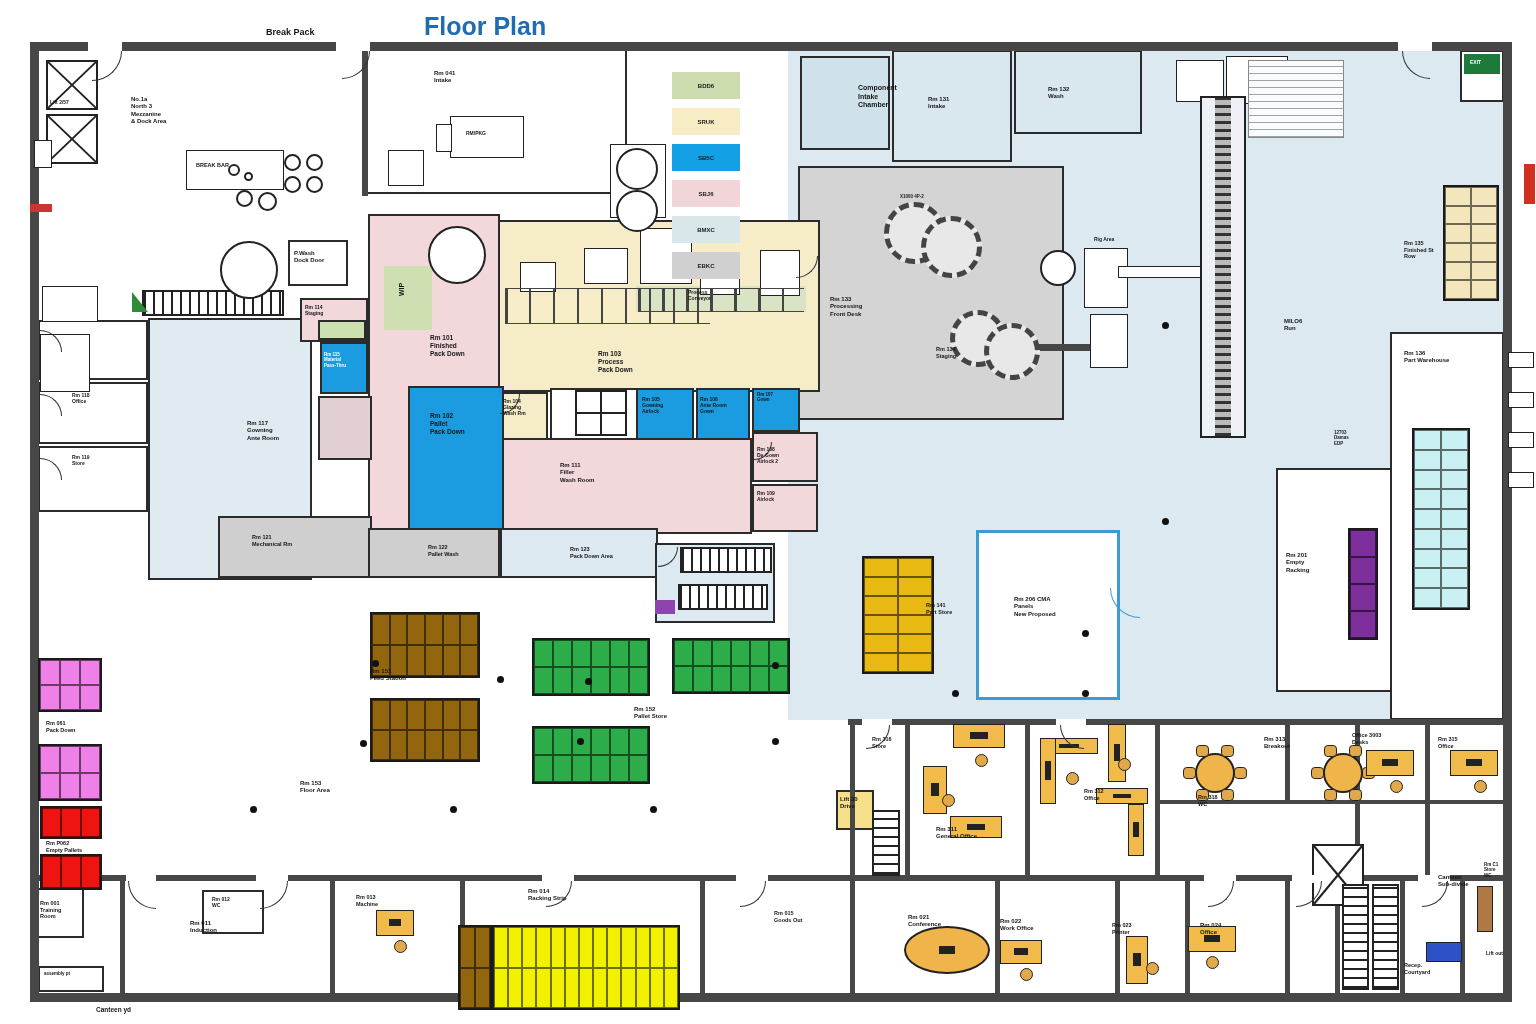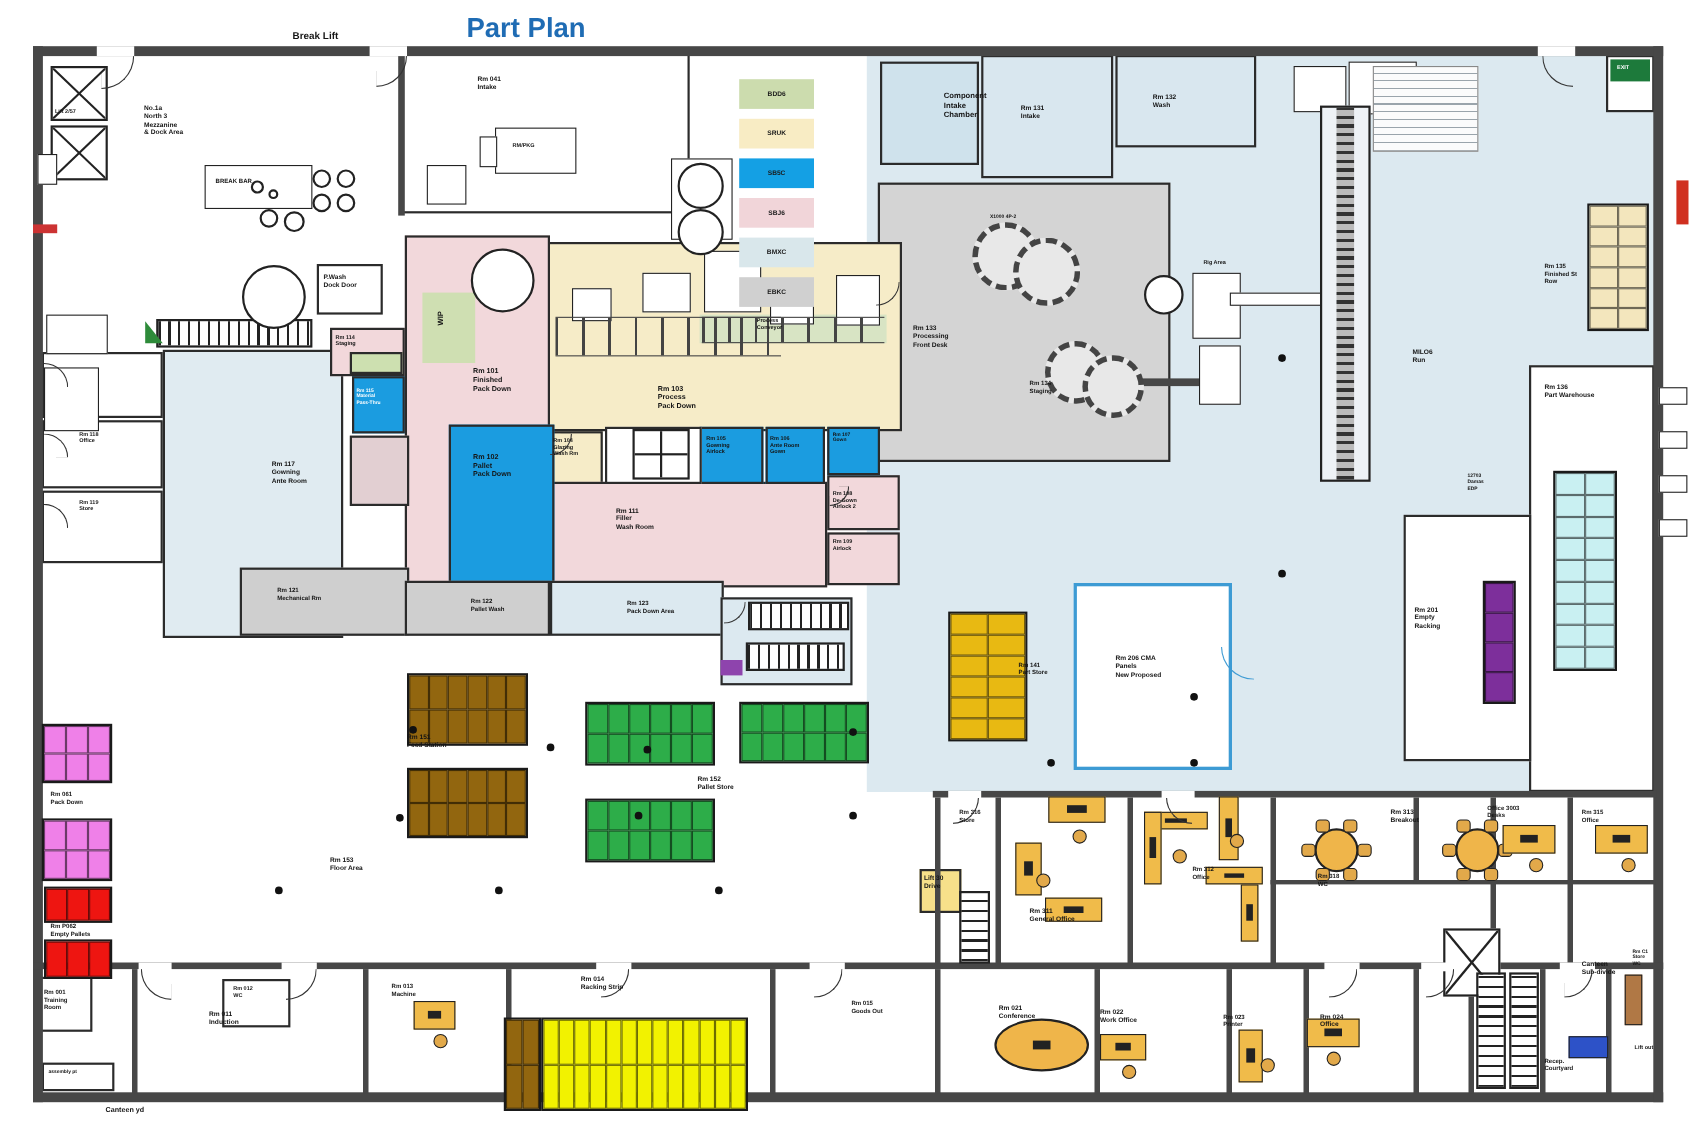--- a/index.html
+++ b/index.html
@@ -8,21 +8,21 @@
   .title{position:absolute;left:424px;top:12px;font-size:25px;font-weight:800;color:#1f6cb4;}
   .lbl{position:absolute;white-space:pre-line;font-weight:700;color:#151515;line-height:1.22;}
   .cellgrid{position:absolute;display:grid;border:2px solid #1a1a1a;box-sizing:border-box;}
   .cellgrid>div{border:1px solid rgba(0,0,0,.55);box-sizing:border-box;}
   .abs{position:absolute;box-sizing:border-box;}
 </style>
 </head>
 <body>
 
 <div id="canvas">
-  <div class="title">Part Plan</div>
+  <div class="title">Floor Plan</div>
 <div class="abs" style="left: 788px; top: 50px; width: 716px; height: 670px; background: rgb(220, 233, 240);"></div>
     <div class="abs" style="left: 1390px; top: 332px; width: 114px; height: 388px; background: rgb(255, 255, 255); border: 2px solid rgb(43, 43, 43);"></div>
     <div class="abs" style="left: 1276px; top: 468px; width: 116px; height: 224px; background: rgb(255, 255, 255); border: 2px solid rgb(43, 43, 43);"></div>
     <div class="abs" style="left: 1460px; top: 50px; width: 44px; height: 52px; background: rgb(255, 255, 255); border: 2px solid rgb(43, 43, 43);"></div>
     <div class="abs" style="left: 798px; top: 166px; width: 266px; height: 254px; background: rgb(212, 212, 212); border: 2px solid rgb(43, 43, 43);"></div>
     <div class="abs" style="left: 800px; top: 56px; width: 90px; height: 94px; background: rgb(207, 226, 236); border: 2px solid rgb(43, 43, 43);"></div>
     <div class="abs" style="left: 892px; top: 50px; width: 120px; height: 112px; background: rgb(217, 231, 239); border: 2px solid rgb(43, 43, 43);"></div>
     <div class="abs" style="left: 1014px; top: 50px; width: 128px; height: 84px; background: rgb(217, 231, 239); border: 2px solid rgb(43, 43, 43);"></div>
     <div class="abs" style="left: 365px; top: 48px; width: 262px; height: 146px; background: rgb(255, 255, 255); border: 2px solid rgb(43, 43, 43);"></div>
     <div class="abs" style="left: 498px; top: 220px; width: 322px; height: 172px; background: rgb(246, 236, 200); border: 2px solid rgb(43, 43, 43);"></div>
@@ -459,21 +459,21 @@
     <div class="abs" style="left: 1296px; top: 881px; width: 26px; height: 26px; border-radius: 0px 0px 100%; border-right: 1.6px solid rgb(51, 51, 51); border-bottom: 1.6px solid rgb(51, 51, 51);"></div>
     <div class="abs" style="left: 1422px; top: 881px; width: 26px; height: 26px; border-radius: 0px 0px 100%; border-right: 1.6px solid rgb(51, 51, 51); border-bottom: 1.6px solid rgb(51, 51, 51);"></div>
     <div class="abs" style="left: 40px; top: 330px; width: 22px; height: 22px; border-radius: 0px 100% 0px 0px; border-right: 1.6px solid rgb(51, 51, 51); border-top: 1.6px solid rgb(51, 51, 51);"></div>
     <div class="abs" style="left: 40px; top: 394px; width: 22px; height: 22px; border-radius: 0px 100% 0px 0px; border-right: 1.6px solid rgb(51, 51, 51); border-top: 1.6px solid rgb(51, 51, 51);"></div>
     <div class="abs" style="left: 40px; top: 458px; width: 22px; height: 22px; border-radius: 0px 100% 0px 0px; border-right: 1.6px solid rgb(51, 51, 51); border-top: 1.6px solid rgb(51, 51, 51);"></div>
     <div class="abs" style="left: 500px; top: 394px; width: 20px; height: 20px; border-radius: 0px 0px 100%; border-right: 1.6px solid rgb(51, 51, 51); border-bottom: 1.6px solid rgb(51, 51, 51);"></div>
     <div class="abs" style="left: 754px; top: 442px; width: 18px; height: 18px; border-radius: 0px 0px 100%; border-right: 1.6px solid rgb(51, 51, 51); border-bottom: 1.6px solid rgb(51, 51, 51);"></div>
     <div class="abs" style="left: 658px; top: 547px; width: 20px; height: 20px; border-radius: 0px 0px 100%; border-right: 1.6px solid rgb(51, 51, 51); border-bottom: 1.6px solid rgb(51, 51, 51);"></div>
     <div class="abs" style="left: 796px; top: 256px; width: 22px; height: 22px; border-radius: 0px 0px 100%; border-right: 1.6px solid rgb(51, 51, 51); border-bottom: 1.6px solid rgb(51, 51, 51);"></div>
     <div class="abs" style="left: 1110px; top: 588px; width: 30px; height: 30px; border-radius: 0px 0px 0px 100%; border-left: 1.6px solid rgb(61, 155, 212); border-bottom: 1.6px solid rgb(61, 155, 212);"></div>
-    <div class="abs lbl" style="left: 266px; top: 27px; font-size: 9px; color: rgb(21, 21, 21);">Break Lift</div>
+    <div class="abs lbl" style="left: 266px; top: 27px; font-size: 9px; color: rgb(21, 21, 21);">Break Pack</div>
     <div class="abs lbl" style="left: 131px; top: 96px; font-size: 6px; color: rgb(21, 21, 21);">No.1a
 North 3
 Mezzanine
 &amp; Dock Area</div>
     <div class="abs lbl" style="left: 50px; top: 99px; font-size: 5px; color: rgb(21, 21, 21);">Lift 2/57</div>
     <div class="abs lbl" style="left: 196px; top: 162px; font-size: 5.5px; color: rgb(21, 21, 21);">BREAK BAR</div>
     <div class="abs lbl" style="left: 294px; top: 250px; font-size: 6px; color: rgb(21, 21, 21);">P.Wash
 Dock Door</div>
     <div class="abs lbl" style="left: 430px; top: 334px; font-size: 6.5px; color: rgb(21, 21, 21);">Rm 101
 Finished

